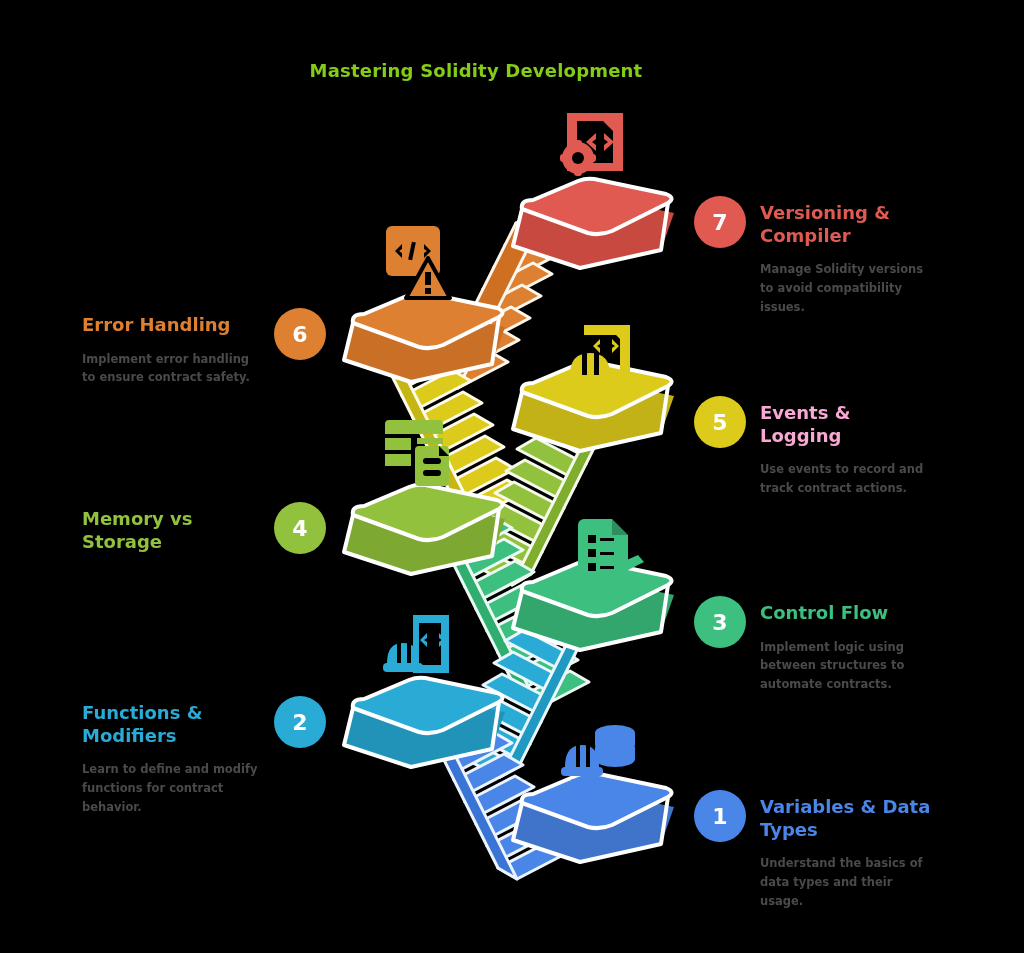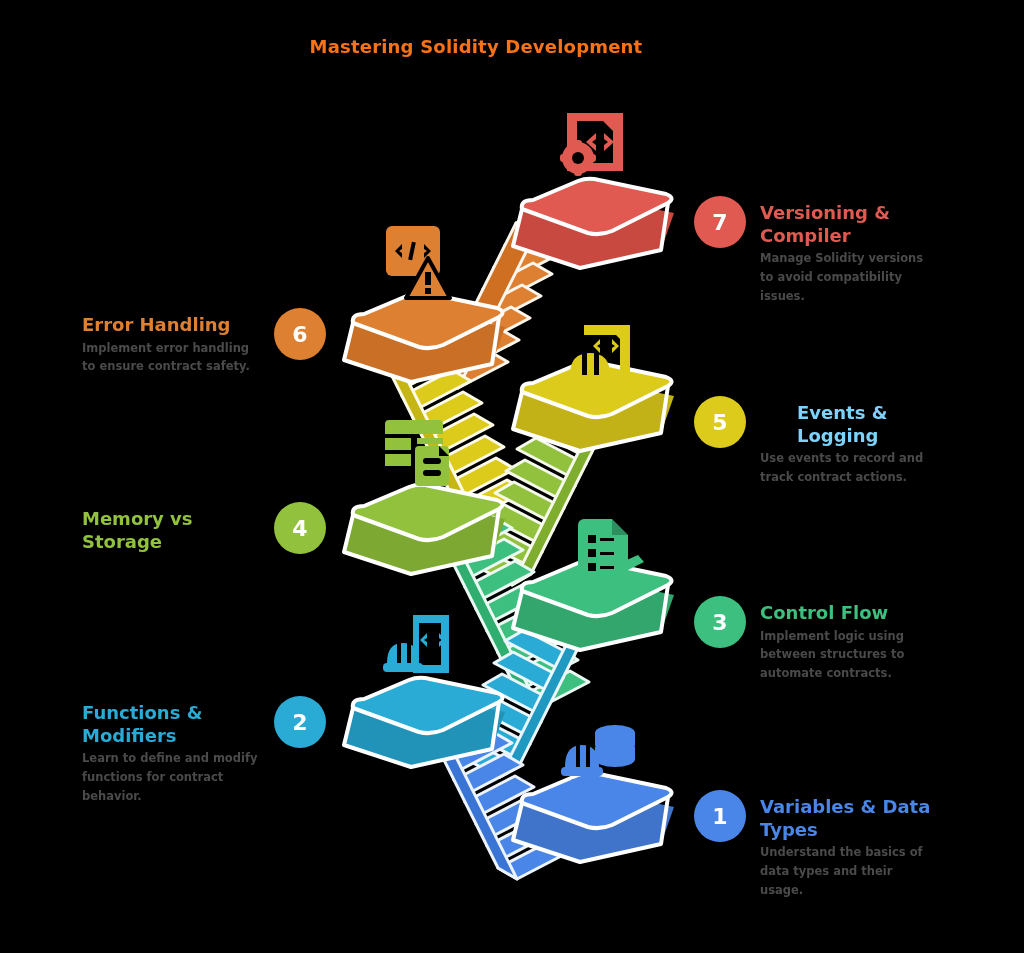--- a/index.html
+++ b/index.html
@@ -1,35 +1,35 @@
 <!DOCTYPE html>
 <html><head>
 <meta charset="utf-8">
 <style>
   html,body{margin:0;padding:0;background:#000;}
   body{width:1024px;height:953px;position:relative;overflow:hidden;
        font-family:"DejaVu Sans","Liberation Sans",sans-serif;}
   #stage{position:absolute;inset:0;width:1024px;height:953px;}
 
-  .title{position:absolute;left:0;top:36px;width:952px;text-align:center;
-         color:#f97316;font-size:18px;font-weight:bold;letter-spacing:.2px;}
+  .title{position:absolute;left:0;top:60px;width:952px;text-align:center;
+         color:#84cc16;font-size:18px;font-weight:bold;letter-spacing:.2px;}
 
   svg.scene{position:absolute;left:0;top:0;width:1024px;height:953px;}
 
   .step{position:absolute;display:flex;align-items:flex-start;gap:14px;}
   .step.right{flex-direction:row;}
   .step.left{flex-direction:row-reverse;}
   .badge{width:52px;height:52px;border-radius:50%;flex:0 0 52px;
          display:flex;align-items:center;justify-content:center;
          color:#fff;font-size:22px;font-weight:bold;
          box-shadow:0 0 0 4px #000;}
   .txt{width:178px;}
   .step.left .txt{text-align:left;}
   .st-title{font-size:18px;font-weight:bold;line-height:1.25;margin:6px 0 0;}
-  .st-desc{font-size:11.5px;line-height:1.65;color:#4a4a4a;margin-top:2px;font-weight:bold;}
+  .st-desc{font-size:11.5px;line-height:1.65;color:#4a4a4a;margin-top:13px;font-weight:bold;}
 </style>
 </head>
 <body style="background: rgb(0, 0, 0);">
 
 <div id="stage">
 
   <div class="title">Mastering Solidity Development</div>
 
   <svg class="scene" viewBox="0 0 1024 953" xmlns="http://www.w3.org/2000/svg">
     <defs>
@@ -283,21 +283,21 @@
       <div class="st-title" style="color:#de8031;">Error Handling</div>
       <div class="st-desc">Implement error handling to ensure contract safety.</div>
     </div>
   </div>
 
   <div class="step right" style="left:694px;top:396px;">
     <div class="badge" style="background:#dccb1a;">
       <span>5</span>
     </div>
     <div class="txt">
-      <div class="st-title" style="color:#7dd3fc;margin-left:37px;">Events &amp; Logging</div>
+      <div class="st-title" style="color:#f9a8d4;">Events &amp; Logging</div>
       <div class="st-desc">Use events to record and track contract actions.</div>
     </div>
   </div>
 
   <div class="step left" style="left:82px;top:502px;">
     <div class="badge" style="background:#92c13d;">
       <span>4</span>
     </div>
     <div class="txt">
       <div class="st-title" style="color:#92c13d;">Memory vs Storage</div>

